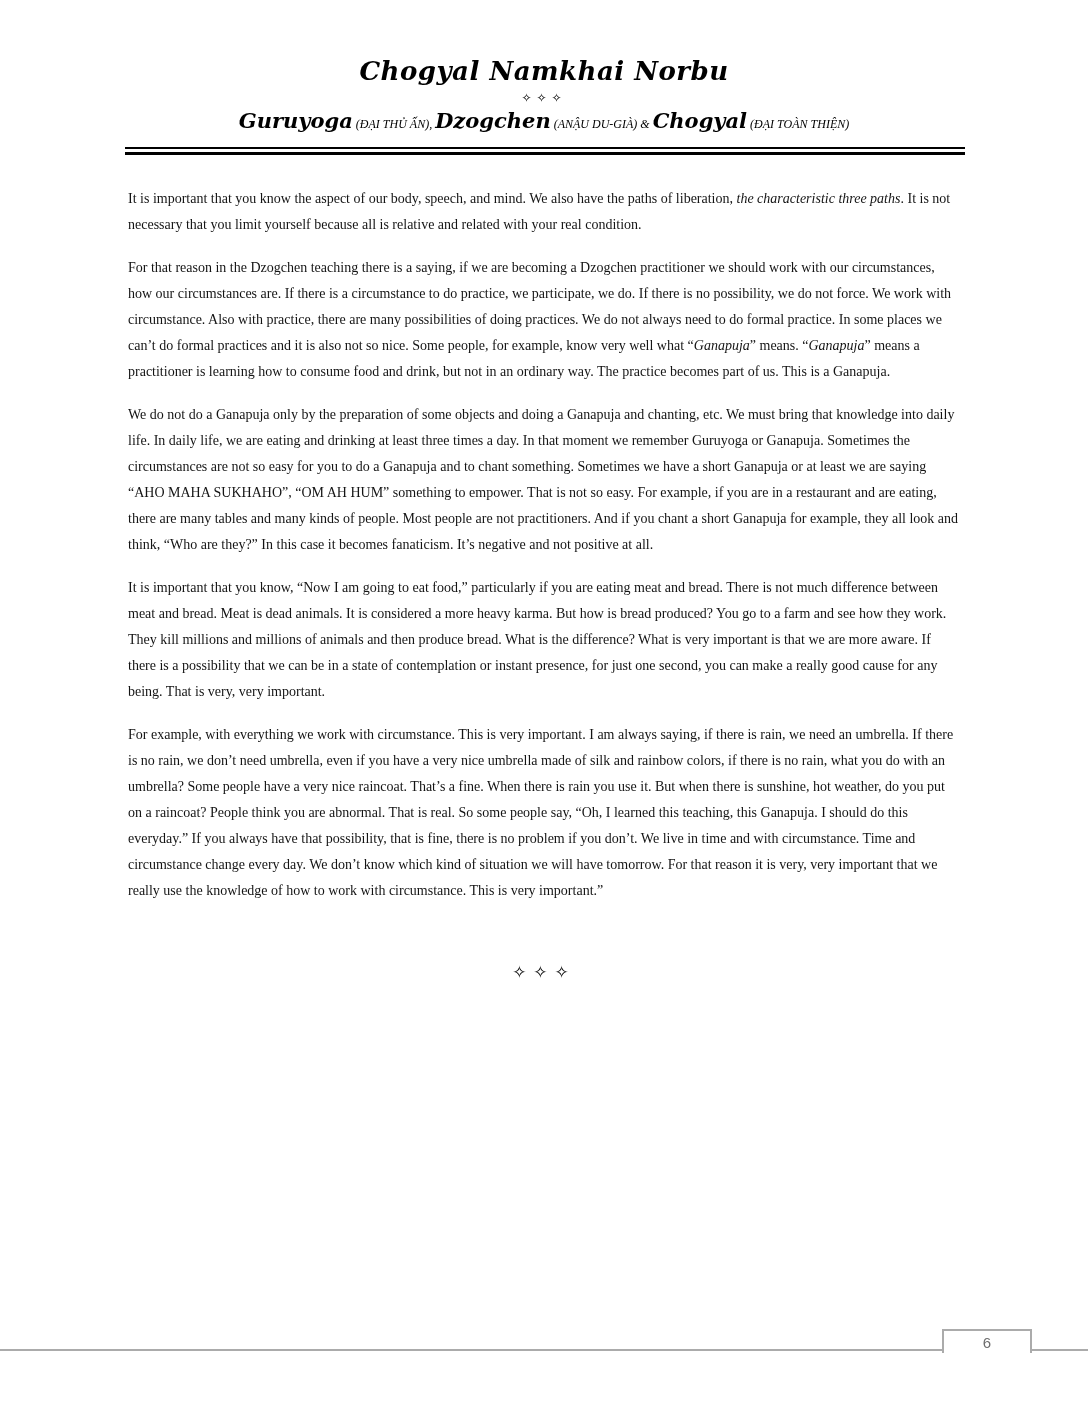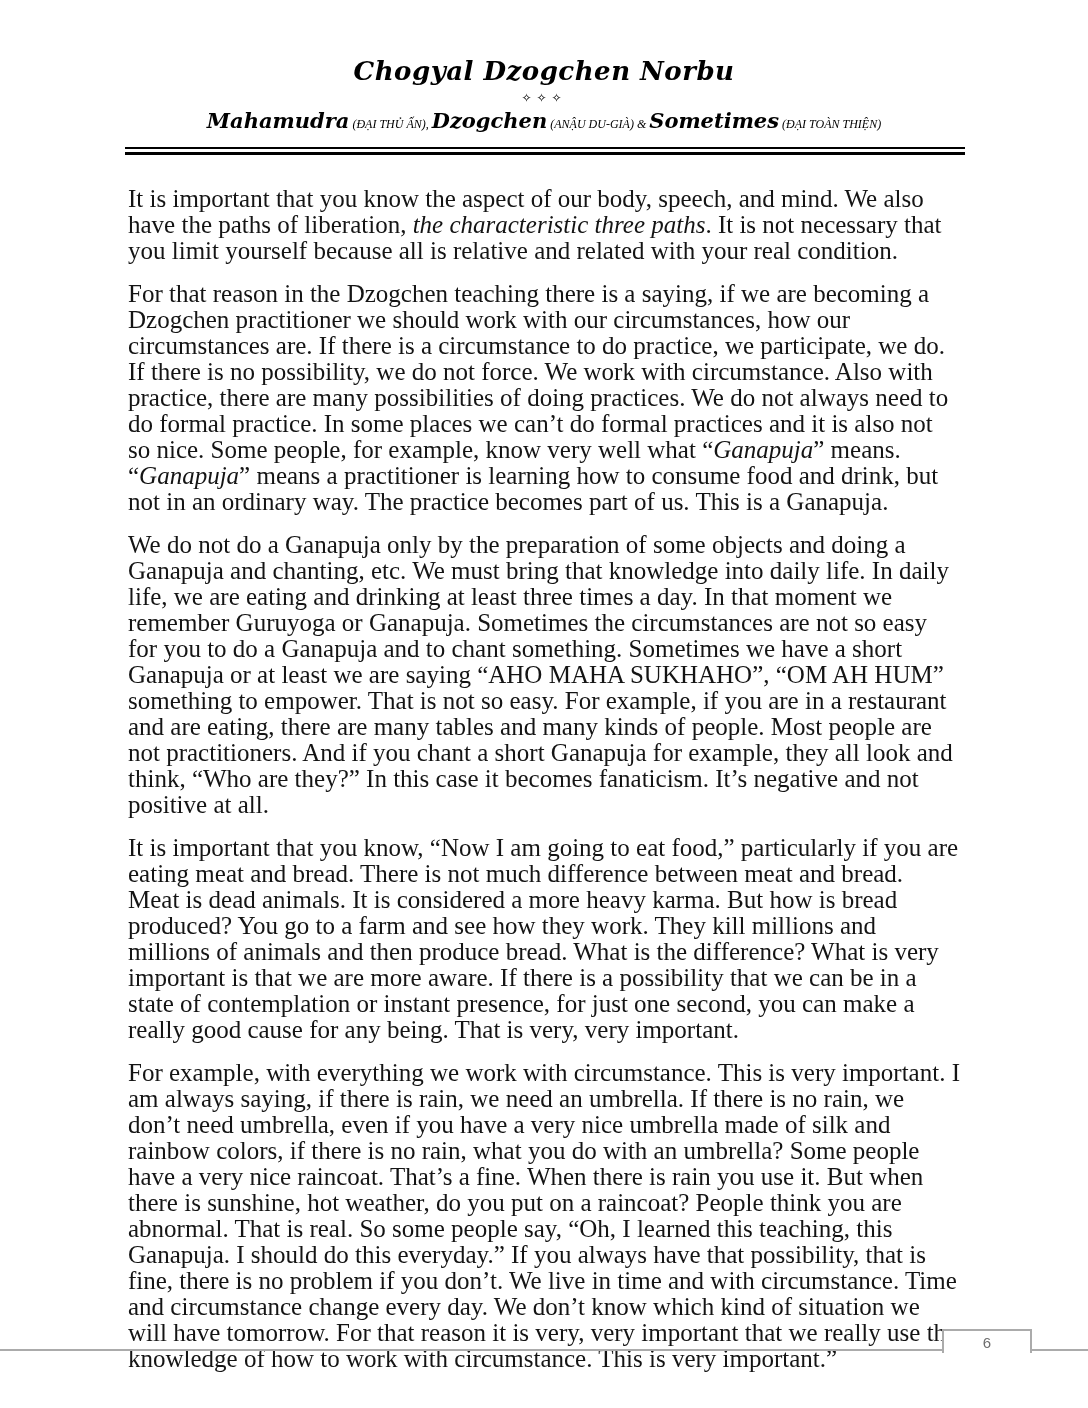--- a/index.html
+++ b/index.html
@@ -55,21 +55,21 @@
     border-bottom: 3px solid #000000;
   }
   
   .content {
     margin: 31px 128px 0 128px;
     width: 832px;
     text-align: left;
   }
   .content p {
     margin: 0 0 17px 0;
-    font-size: 25px;
+    font-size: 14px;
     line-height: 26px;
     color: #141414;
   }
   .content p .it { font-style: italic; }
   
   .footer-ornament {
     margin-top: 58px;
     text-align: center;
     font-size: 17px;
     letter-spacing: 7px;
@@ -99,23 +99,23 @@
     font-size: 15px;
     color: #6d6d6d;
   }
 </style>
 </head>
 <body>
 
 <div class="page">
 
   <div class="doc-header">
-    <div class="doc-title">Chogyal Dzogchen Norbu</div>
+    <div class="doc-title">Chogyal Namkhai Norbu</div>
     <div class="header-ornament">✧✧✧</div>
-    <div class="doc-subtitle"><span class="seg-script">Mahamudra</span><span class="seg-paren"> (ĐẠI THỦ ẤN), </span><span class="seg-script">Dzogchen</span><span class="seg-paren"> (ANẬU DU-GIÀ) &amp; </span><span class="seg-script">Sometimes</span><span class="seg-paren"> (ĐẠI TOÀN THIỆN)</span></div>
+    <div class="doc-subtitle"><span class="seg-script">Guruyoga</span><span class="seg-paren"> (ĐẠI THỦ ẤN), </span><span class="seg-script">Dzogchen</span><span class="seg-paren"> (ANẬU DU-GIÀ) &amp; </span><span class="seg-script">Chogyal</span><span class="seg-paren"> (ĐẠI TOÀN THIỆN)</span></div>
     <div class="double-rule"></div>
   </div>
 
   <div class="content">
       <p><span>It is important that you know the aspect of our body, speech, and mind. We also have the paths of liberation, </span><span class="it">the characteristic three paths</span><span>. It is not necessary that you limit yourself because all is relative and related with your real condition.</span></p>
       <p><span>For that reason in the Dzogchen teaching there is a saying, if we are becoming a Dzogchen practitioner we should work with our circumstances, how our circumstances are. If there is a circumstance to do practice, we participate, we do. If there is no possibility, we do not force. We work with circumstance. Also with practice, there are many possibilities of doing practices. We do not always need to do formal practice. In some places we can’t do formal practices and it is also not so nice. Some people, for example, know very well what “</span><span class="it">Ganapuja</span><span>” means. “</span><span class="it">Ganapuja</span><span>” means a practitioner is learning how to consume food and drink, but not in an ordinary way. The practice becomes part of us. This is a Ganapuja.</span></p>
       <p><span>We do not do a Ganapuja only by the preparation of some objects and doing a Ganapuja and chanting, etc. We must bring that knowledge into daily life. In daily life, we are eating and drinking at least three times a day. In that moment we remember Guruyoga or Ganapuja. Sometimes the circumstances are not so easy for you to do a Ganapuja and to chant something. Sometimes we have a short Ganapuja or at least we are saying “AHO MAHA SUKHAHO”, “OM AH HUM” something to empower. That is not so easy. For example, if you are in a restaurant and are eating, there are many tables and many kinds of people. Most people are not practitioners. And if you chant a short Ganapuja for example, they all look and think, “Who are they?” In this case it becomes fanaticism. It’s negative and not positive at all.</span></p>
       <p><span>It is important that you know, “Now I am going to eat food,” particularly if you are eating meat and bread. There is not much difference between meat and bread. Meat is dead animals. It is considered a more heavy karma. But how is bread produced? You go to a farm and see how they work. They kill millions and millions of animals and then produce bread. What is the difference? What is very important is that we are more aware. If there is a possibility that we can be in a state of contemplation or instant presence, for just one second, you can make a really good cause for any being. That is very, very important.</span></p>
       <p><span>For example, with everything we work with circumstance. This is very important. I am always saying, if there is rain, we need an umbrella. If there is no rain, we don’t need umbrella, even if you have a very nice umbrella made of silk and rainbow colors, if there is no rain, what you do with an umbrella? Some people have a very nice raincoat. That’s a fine. When there is rain you use it. But when there is sunshine, hot weather, do you put on a raincoat? People think you are abnormal. That is real. So some people say, “Oh, I learned this teaching, this Ganapuja. I should do this everyday.” If you always have that possibility, that is fine, there is no problem if you don’t. We live in time and with circumstance. Time and circumstance change every day. We don’t know which kind of situation we will have tomorrow. For that reason it is very, very important that we really use the knowledge of how to work with circumstance. This is very important.”</span></p>
     </div>

